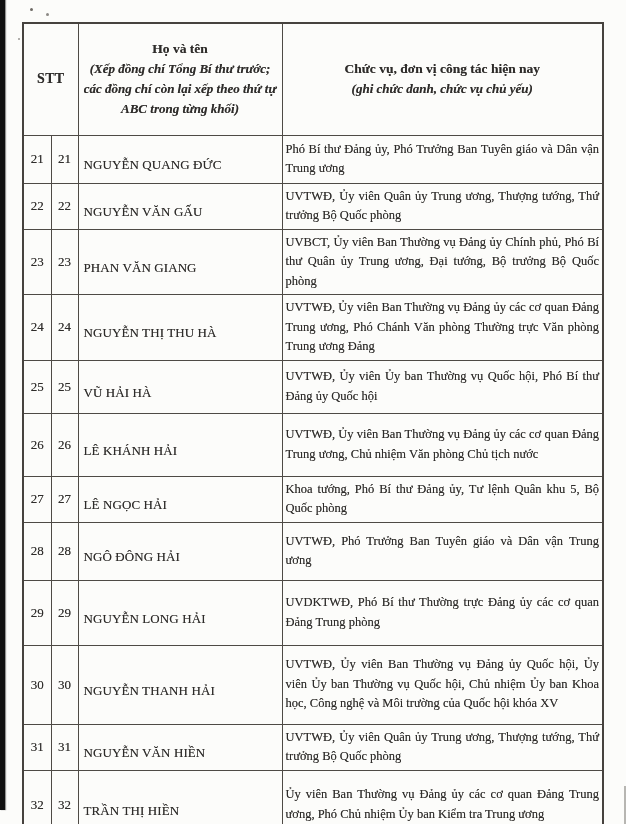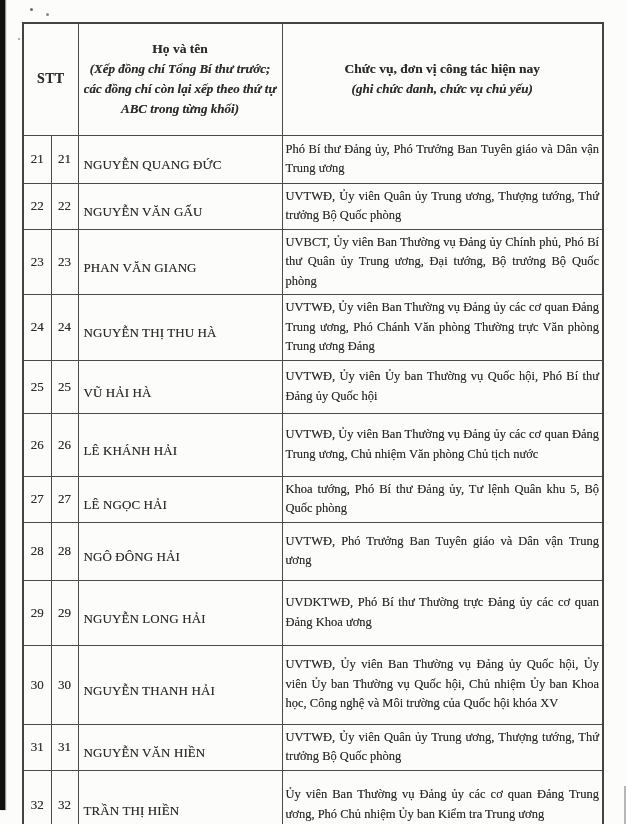--- a/index.html
+++ b/index.html
@@ -177,21 +177,21 @@
     <td class="num">28</td>
     <td class="num">28</td>
     <td class="name">NGÔ ĐÔNG HẢI</td>
     <td class="pos">UVTWĐ, Phó Trưởng Ban Tuyên giáo và Dân vận Trung ương</td>
   </tr>
 
   <tr>
     <td class="num">29</td>
     <td class="num">29</td>
     <td class="name">NGUYỄN LONG HẢI</td>
-    <td class="pos">UVDKTWĐ, Phó Bí thư Thường trực Đảng ủy các cơ quan Đảng Khoa ương</td>
+    <td class="pos">UVDKTWĐ, Phó Bí thư Thường trực Đảng ủy các cơ quan Đảng Trung phòng</td>
   </tr>
 
   <tr>
     <td class="num">30</td>
     <td class="num">30</td>
     <td class="name">NGUYỄN THANH HẢI</td>
     <td class="pos">UVTWĐ, Ủy viên Ban Thường vụ Đảng ủy Quốc hội, Ủy viên Ủy ban Thường vụ Quốc hội, Chủ nhiệm Ủy ban Khoa học, Công nghệ và Môi trường của Quốc hội khóa XV</td>
   </tr>
 
   <tr>

